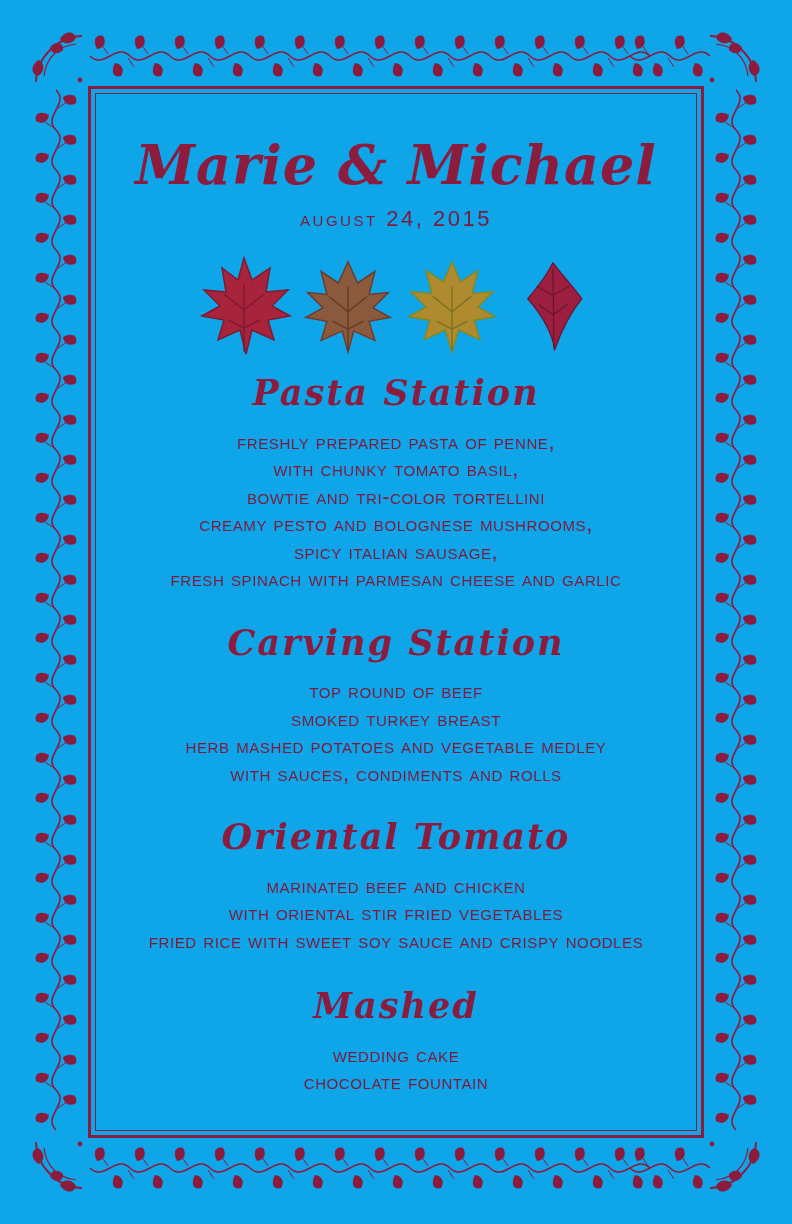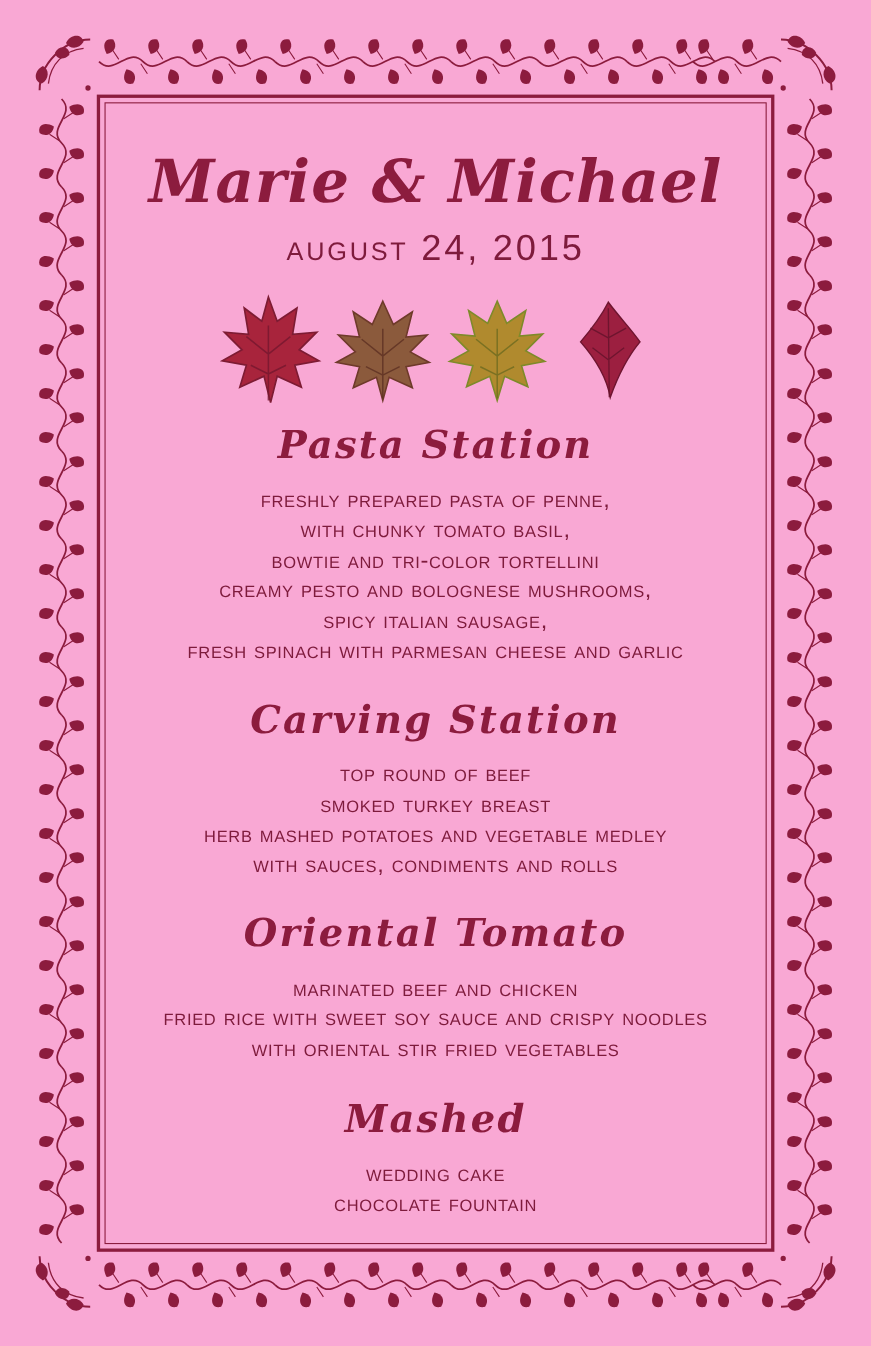--- a/index.html
+++ b/index.html
@@ -11,21 +11,21 @@
     width: 792px;
     height: 1224px;
     font-family: "Liberation Sans", sans-serif;
     overflow: hidden;
   }
 
   #menu-card {
     position: relative;
     width: 792px;
     height: 1224px;
-    background: #f9a8d4;
+    background: #0ea5e9;
     box-sizing: border-box;
   }
 
   
   .vine-border {
     position: absolute;
     left: 30px;
     top: 30px;
     width: 732px;
     height: 1164px;
@@ -68,21 +68,21 @@
     font-weight: bold;
     font-size: 54px;
     line-height: 1.0;
     letter-spacing: 1px;
     margin-top: 42px;
     color: #8c1c3e;
     white-space: nowrap;
   }
   .wedding-date {
     font-family: "Liberation Sans", sans-serif;
-    font-size: 33px;
+    font-size: 22px;
     letter-spacing: 2.5px;
     margin-top: 14px;
     color: #7e1b3c;
     font-variant: small-caps;
     text-transform: lowercase;
     text-align: center;
   }
 
   
   .leaves-row {
@@ -276,22 +276,22 @@
         <div class="station-line">Smoked Turkey Breast</div>
         <div class="station-line">Herb Mashed Potatoes and Vegetable Medley</div>
         <div class="station-line">With Sauces, Condiments and Rolls</div>
       </div>
     </div>
 
     <div class="station oriental">
       <div class="station-title">Oriental Tomato</div>
       <div class="station-lines">
         <div class="station-line">Marinated Beef and Chicken</div>
+        <div class="station-line">with Oriental Stir Fried Vegetables</div>
         <div class="station-line">Fried Rice with Sweet Soy sauce and Crispy Noodles</div>
-        <div class="station-line">with Oriental Stir Fried Vegetables</div>
       </div>
     </div>
 
     <div class="station dessert">
       <div class="station-title">Mashed</div>
       <div class="station-lines">
         <div class="station-line">Wedding Cake</div>
         <div class="station-line">Chocolate Fountain</div>
       </div>
     </div>

